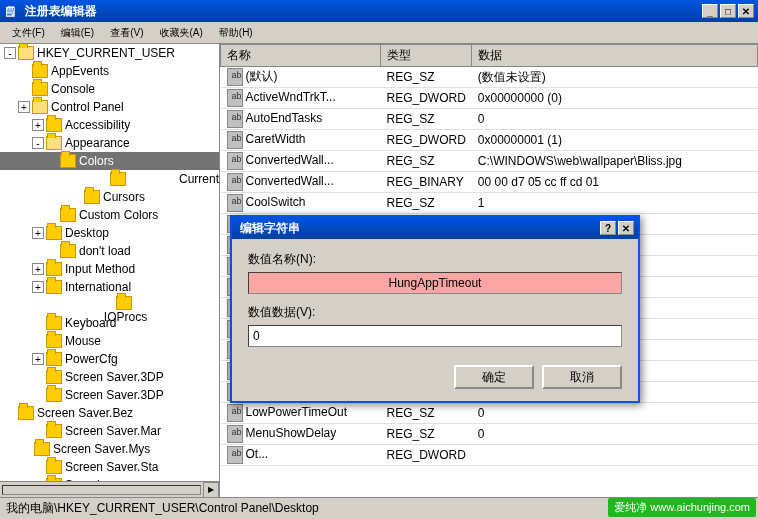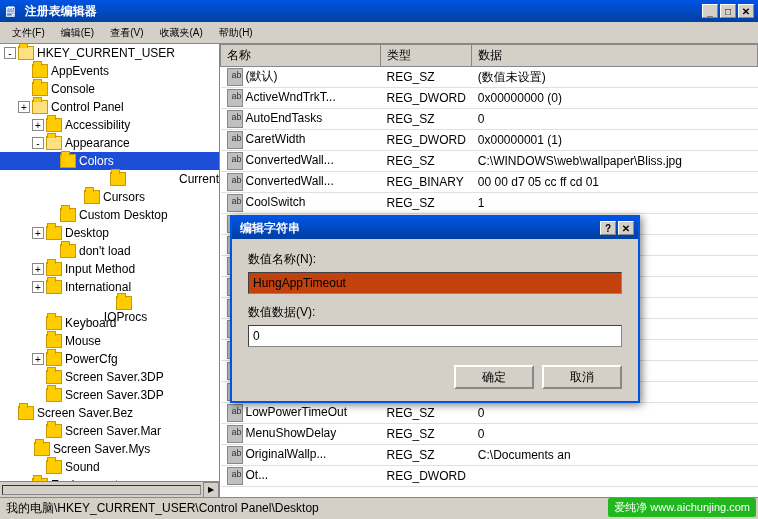--- a/index.html
+++ b/index.html
@@ -76,21 +76,21 @@
     }
 
     .tree-item {
       display: flex;
       align-items: center;
       height: 18px;
       padding-left: 4px;
       cursor: pointer;
       white-space: nowrap;
     }
-    .tree-item.selected { background: #1d4ed8; color: white; }
+    .tree-item.selected { background: #737373; color: white; }
 
     .tree-toggle {
       width: 12px;
       height: 12px;
       border: 1px solid #888;
       display: inline-flex;
       align-items: center;
       justify-content: center;
       font-size: 10px;
       margin-right: 2px;
@@ -333,21 +333,21 @@
           <span>Current</span>
         </div>
         <div class="tree-item" style="padding-left: 70px;">
           <span style="width: 14px; display: inline-block;"></span>
           <span class="folder-icon"></span>
           <span>Cursors</span>
         </div>
         <div class="tree-item" style="padding-left: 46px;">
           <span style="width: 14px; display: inline-block;"></span>
           <span class="folder-icon"></span>
-          <span>Custom Desktop</span>
+          <span>Custom Colors</span>
         </div>
         <div class="tree-item" style="padding-left: 32px;">
           <span class="tree-toggle">+</span>
           <span class="folder-icon"></span>
           <span>Desktop</span>
         </div>
         <div class="tree-item" style="padding-left: 46px;">
           <span style="width: 14px; display: inline-block;"></span>
           <span class="folder-icon"></span>
           <span>don't load</span>
@@ -399,20 +399,25 @@
         </div>
         <div class="tree-item" style="padding-left: 32px;">
           <span style="width: 14px; display: inline-block;"></span>
           <span class="folder-icon"></span>
           <span>Screen Saver.Mar</span>
         </div>
         <div class="tree-item" style="padding-left: 20px;">
           <span style="width: 14px; display: inline-block;"></span>
           <span class="folder-icon"></span>
           <span>Screen Saver.Mys</span>
+        </div>
+        <div class="tree-item" style="padding-left: 32px;">
+          <span style="width: 14px; display: inline-block;"></span>
+          <span class="folder-icon"></span>
+          <span>Screen Saver.Sta</span>
         </div>
         <div class="tree-item" style="padding-left: 32px;">
           <span style="width: 14px; display: inline-block;"></span>
           <span class="folder-icon"></span>
           <span>Sound</span>
         </div>
         <div class="tree-item" style="padding-left: 18px;">
           <span style="width: 14px; display: inline-block;"></span>
           <span class="folder-icon"></span>
           <span>Environment</span>
@@ -519,25 +524,20 @@
               <td><span class="reg-icon">ab</span>LowPowerTimeOut</td>
               <td>REG_SZ</td>
               <td>0</td>
             </tr>
             <tr>
               <td><span class="reg-icon">ab</span>MenuShowDelay</td>
               <td>REG_SZ</td>
               <td>0</td>
             </tr>
             <tr>
-              <td><span class="reg-icon">ab</span>OriginalWallp...</td>
-              <td>REG_SZ</td>
-              <td>C:\Documents an</td>
-            </tr>
-            <tr>
               <td><span class="reg-icon">ab</span>Ot...</td>
               <td>REG_DWORD</td>
               <td></td>
             </tr>
           </tbody>
       </table>
     </div>
   </div>
 </div>
 
@@ -548,21 +548,21 @@
 <div class="dialog">
   <div class="dialog-titlebar">
     <span class="dialog-titlebar-text">编辑字符串</span>
     <div class="dialog-titlebar-buttons">
       <div class="tb-btn">?</div>
       <div class="tb-btn close">✕</div>
     </div>
   </div>
   <div class="dialog-content">
     <div class="dialog-field-label">数值名称(N):</div>
-    <input class="dialog-input" type="text" value="HungAppTimeout" readonly="" style="background: #c2410c; font-family: SimSun, sans-serif; font-size: 12px;">
+    <input class="dialog-input" type="text" value="HungAppTimeout" readonly="" style="background: #fca5a5; font-family: SimSun, sans-serif; font-size: 12px; text-align: center;">
     <div class="dialog-field-label">数值数据(V):</div>
     <input class="dialog-input" type="text" value="0" style="background: rgb(255, 255, 255); font-family: SimSun, sans-serif; font-size: 12px;">
     <div class="dialog-buttons">
       <button class="dialog-btn">确定</button>
       <button class="dialog-btn">取消</button>
     </div>
   </div>
 </div>
 
 <div class="watermark">

